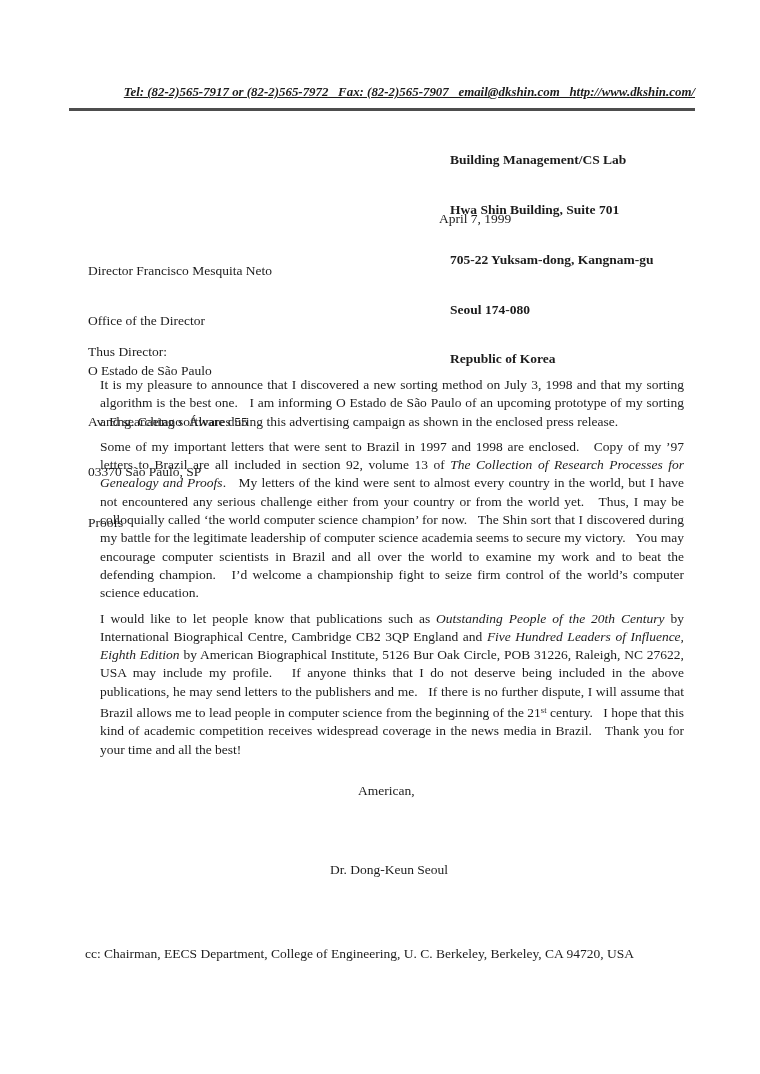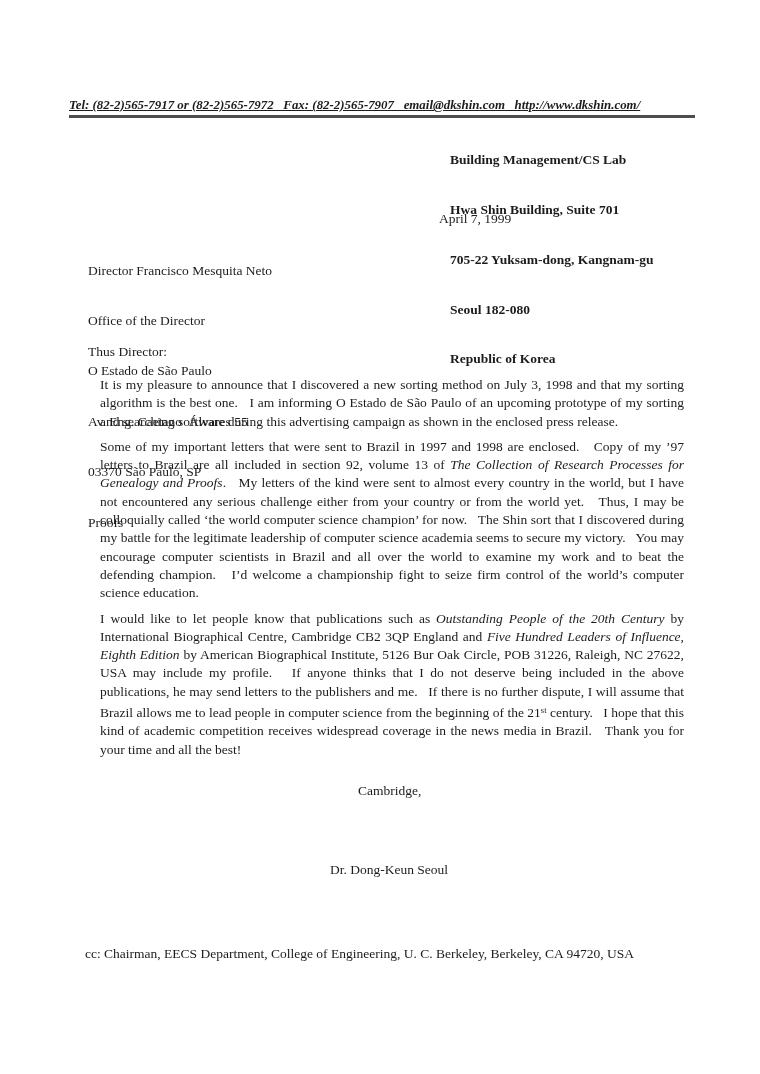--- a/index.html
+++ b/index.html
@@ -13,28 +13,29 @@
     height: 1074px;
     background: #ffffff;
     font-family: "Liberation Serif", "DejaVu Serif", serif;
     color: #1c1c1c;
     font-size: 13.5px;
     overflow: hidden;
   }
   .contact-header {
     position: absolute;
     left: 69px;
-    top: 98px;
+    top: 85px;
     width: 626px;
     font-size: 12.9px;
     font-style: italic;
     font-weight: bold;
     white-space: nowrap;
-    padding-bottom: 2px;
+    padding-bottom: 8px;
     border-bottom: 3px solid #4d4d4d;
+    text-align: right;
   }
   .contact-header .contact-text {
     text-decoration: underline;
   }
   .sender-block {
     position: absolute;
     left: 443px;
     top: 119px;
     font-weight: bold;
     line-height: 16.6px;
@@ -100,21 +101,21 @@
 <div class="page">
 
   <div class="contact-header">
     <span class="contact-text">Tel: (82-2)565-7917 or (82-2)565-7972 &nbsp;&nbsp;Fax: (82-2)565-7907 &nbsp;&nbsp;email@dkshin.com &nbsp;&nbsp;http://www.dkshin.com/</span>
   </div>
 
   <div class="sender-block">
     <div>Building Management/CS Lab</div>
     <div>Hwa Shin Building, Suite 701</div>
     <div>705-22 Yuksam-dong, Kangnam-gu</div>
-    <div>Seoul 182-080</div>
+    <div>Seoul 174-080</div>
     <div>Republic of Korea</div>
   </div>
 
   <div class="date-line">April 7, 1999</div>
 
   <div class="recipient-block">
     <div>Director Francisco Mesquita Neto</div>
     <div>Office of the Director</div>
     <div>O Estado de São Paulo</div>
     <div>Av. Eng. Caetano &nbsp;Álvares 55</div>
@@ -125,19 +126,19 @@
   <div class="salutation">Thus Director:</div>
 
   <div class="letter-body">
     <p><span>It is my pleasure to announce that I discovered a new sorting method on July 3, 1998 and that my sorting algorithm is the best one.&nbsp;&nbsp; I am informing O Estado de São Paulo of an upcoming prototype of my sorting and searching software during this advertising campaign as shown in the enclosed press release.</span></p>
 
     <p><span>Some of my important letters that were sent to Brazil in 1997 and 1998 are enclosed.&nbsp;&nbsp; Copy of my ’97 letters to Brazil are all included in section 92, volume 13 of </span><span class="it">The Collection of Research Processes for Genealogy and Proofs</span><span>.&nbsp;&nbsp; My letters of the kind were sent to almost every country in the world, but I have not encountered any serious challenge either from your country or from the world yet.&nbsp;&nbsp; Thus, I may be colloquially called ‘the world computer science champion’ for now.&nbsp;&nbsp; The Shin sort that I discovered during my battle for the legitimate leadership of computer science academia seems to secure my victory.&nbsp;&nbsp; You may encourage computer scientists in Brazil and all over the world to examine my work and to beat the defending champion.&nbsp;&nbsp; I’d welcome a championship fight to seize firm control of the world’s computer science education.</span></p>
 
     <p><span>I would like to let people know that publications such as </span><span class="it">Outstanding People of the 20th Century</span><span> by International Biographical Centre, Cambridge CB2 3QP England and </span><span class="it">Five Hundred Leaders of Influence, Eighth Edition</span><span> by American Biographical Institute, 5126 Bur Oak Circle, POB 31226, Raleigh, NC 27622, USA may include my profile.&nbsp;&nbsp; If anyone thinks that I do not deserve being included in the above publications, he may send letters to the publishers and me.&nbsp;&nbsp; If there is no further dispute, I will assume that Brazil allows me to lead people in computer science from the beginning of the 21</span><span class="sup">st</span><span> century.&nbsp;&nbsp; I hope that this kind of academic competition receives widespread coverage in the news media in Brazil.&nbsp;&nbsp; Thank you for your time and all the best!</span></p>
   </div>
 
-  <div class="sincerely">Cambridge,</div>
+  <div class="sincerely">American,</div>
 
   <div class="signature-name">Dr. Dong-Keun Seoul</div>
 
   <div class="cc-line">cc: Chairman, EECS Department, College of Engineering, U. C. Berkeley, Berkeley, CA 94720, USA</div>
 
 </div>
 
 </body></html>

